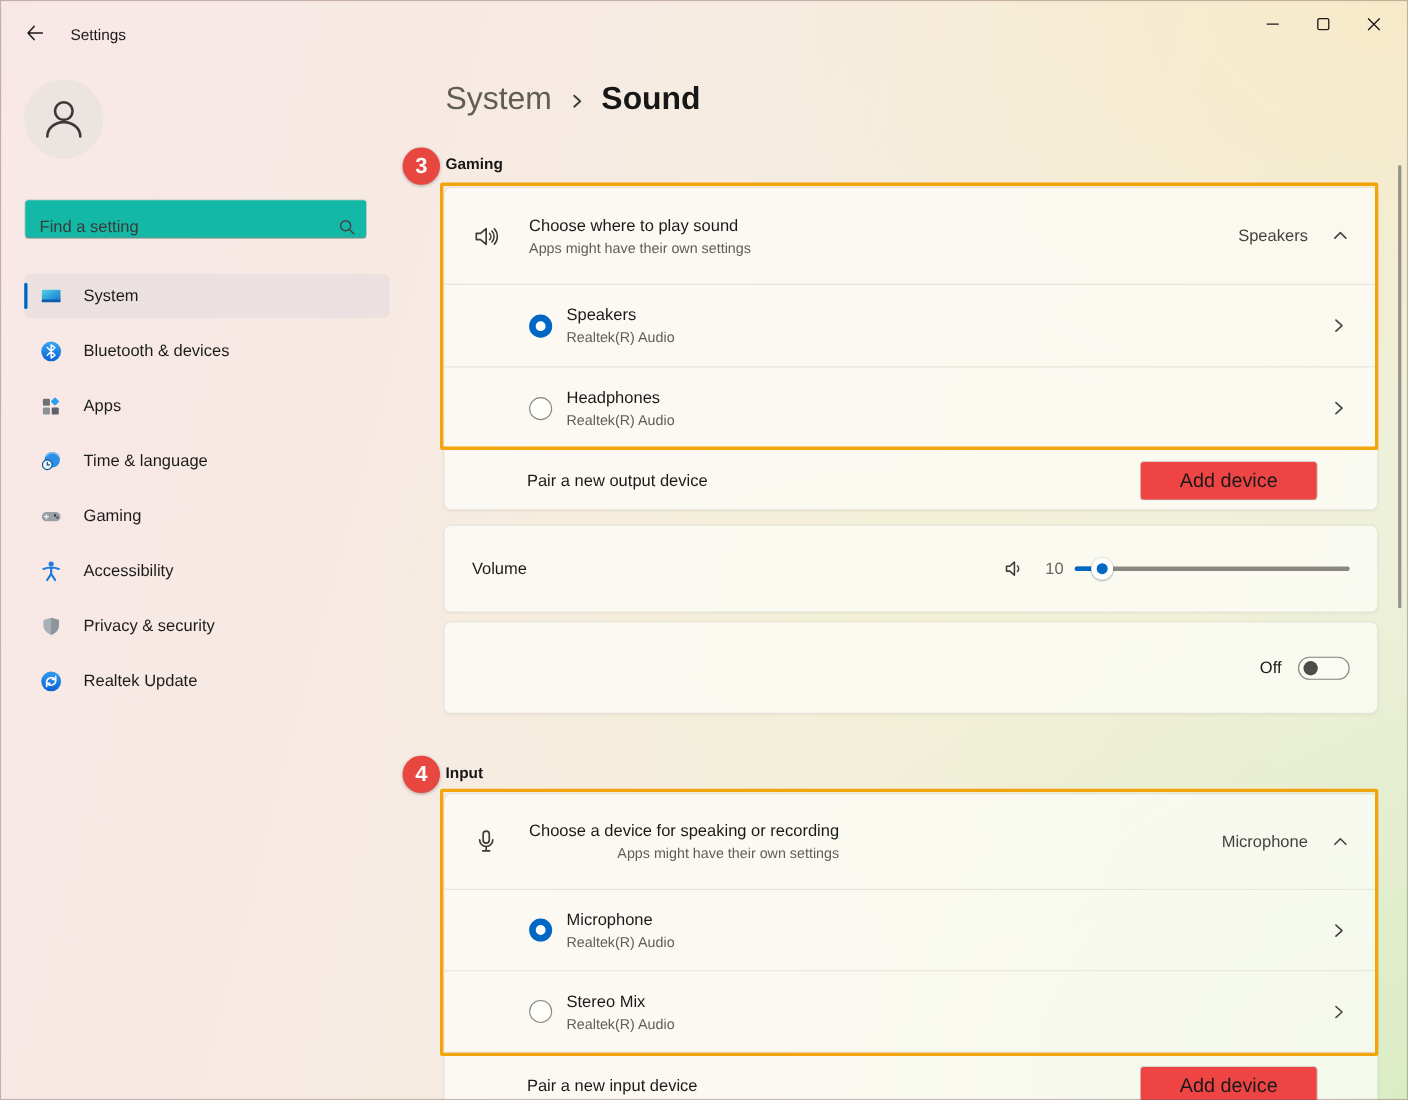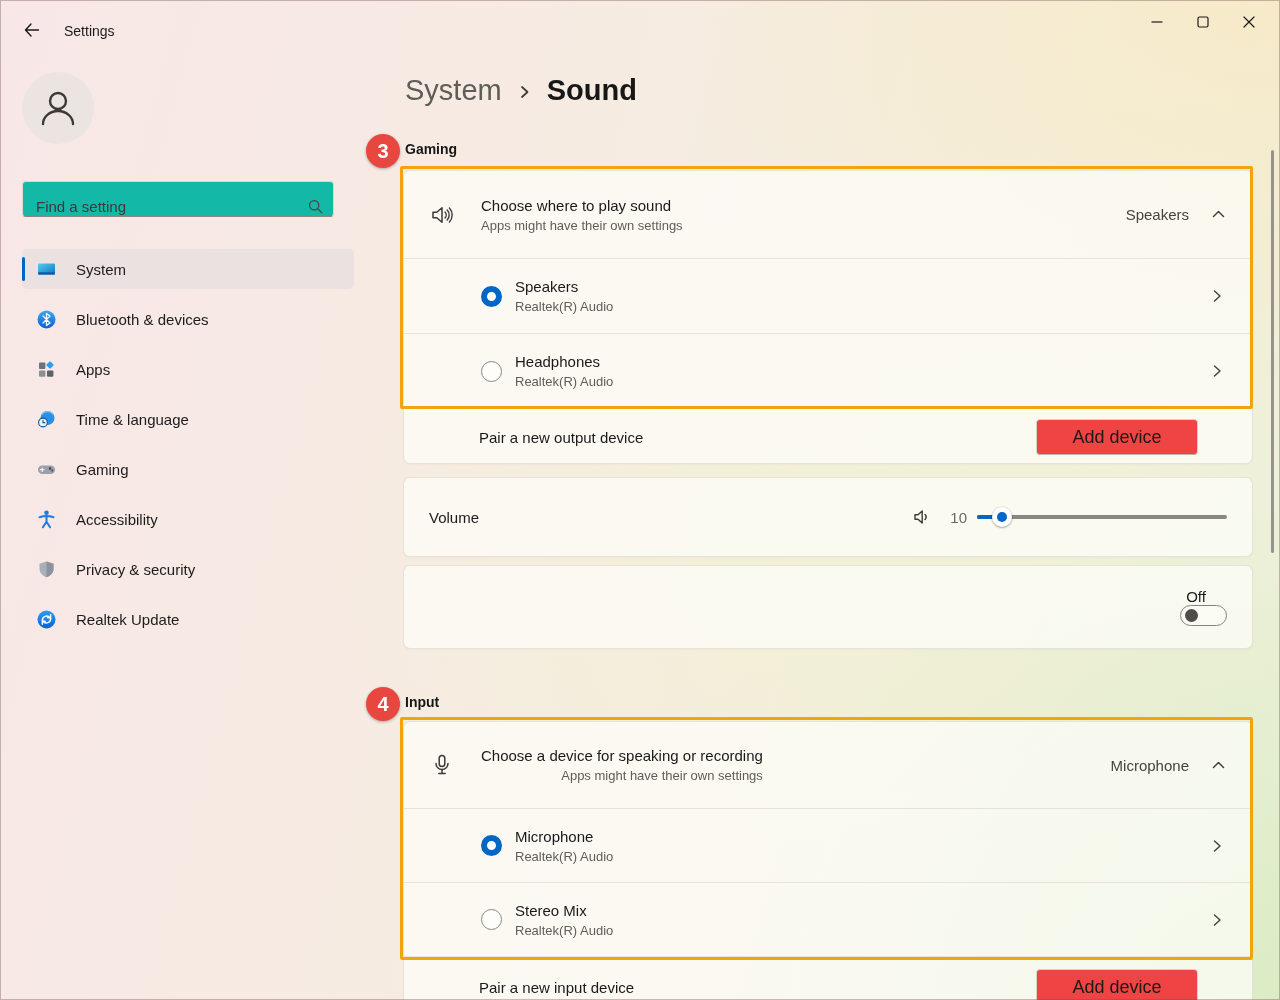--- a/index.html
+++ b/index.html
@@ -82,21 +82,21 @@
   .simple-card { display:flex; align-items:center; padding:0 25px; }
   .vol-label { font-size:15px; }
   .vol-right { margin-left:auto; display:flex; align-items:center; }
   .vol-value { font-size:15px; color:#6b6965; margin:0 10px 0 15px; min-width:20px; text-align:right; }
   .slider { position:relative; width:250px; height:22px; }
   .slider-track { position:absolute; left:0; right:0; top:9px; height:4px; border-radius:2px; background:#8a8781; }
   .slider-fill { position:absolute; left:0; top:9px; height:4px; border-radius:2px; background:#0067c4; }
   .slider-thumb { position:absolute; top:1px; width:20px; height:20px; border-radius:50%; background:#fff; transform:translateX(-50%); box-shadow:0 1px 2px rgba(0,0,0,.3), 0 0 0 1px rgba(0,0,0,.05); }
   .slider-thumb::after { content:""; position:absolute; left:5px; top:5px; width:10px; height:10px; border-radius:50%; background:#0067c4; }
 
-  .mono-right { margin-left:auto; display:flex; align-items:center;flex-direction:column; }
+  .mono-right { margin-left:auto; display:flex; align-items:center; }
   .toggle-label { font-size:15px; color:#1a1a1a; margin-right:15px; }
   .toggle { position:relative; width:47px; height:21px; border:1px solid #86837d; border-radius:12px; background:rgba(255,255,255,0.35); cursor:pointer; }
   .toggle::after { content:""; position:absolute; left:4px; top:3px; width:13px; height:13px; border-radius:50%; background:#4f4d49; }
 
   .hl-box { position:absolute; border:3px solid #f1a40b; border-radius:2px; z-index:5; pointer-events:none; }
   .hl1 { left:400px; top:166px; width:853px; height:243px; }
   .hl2 { left:400px; top:717px; width:853px; height:243px; }
   .scroll-thumb { position:absolute; left:1271px; top:150px; width:3px; height:403px; background:#97938c; border-radius:2px; z-index:8; }
 </style>
 </head>

